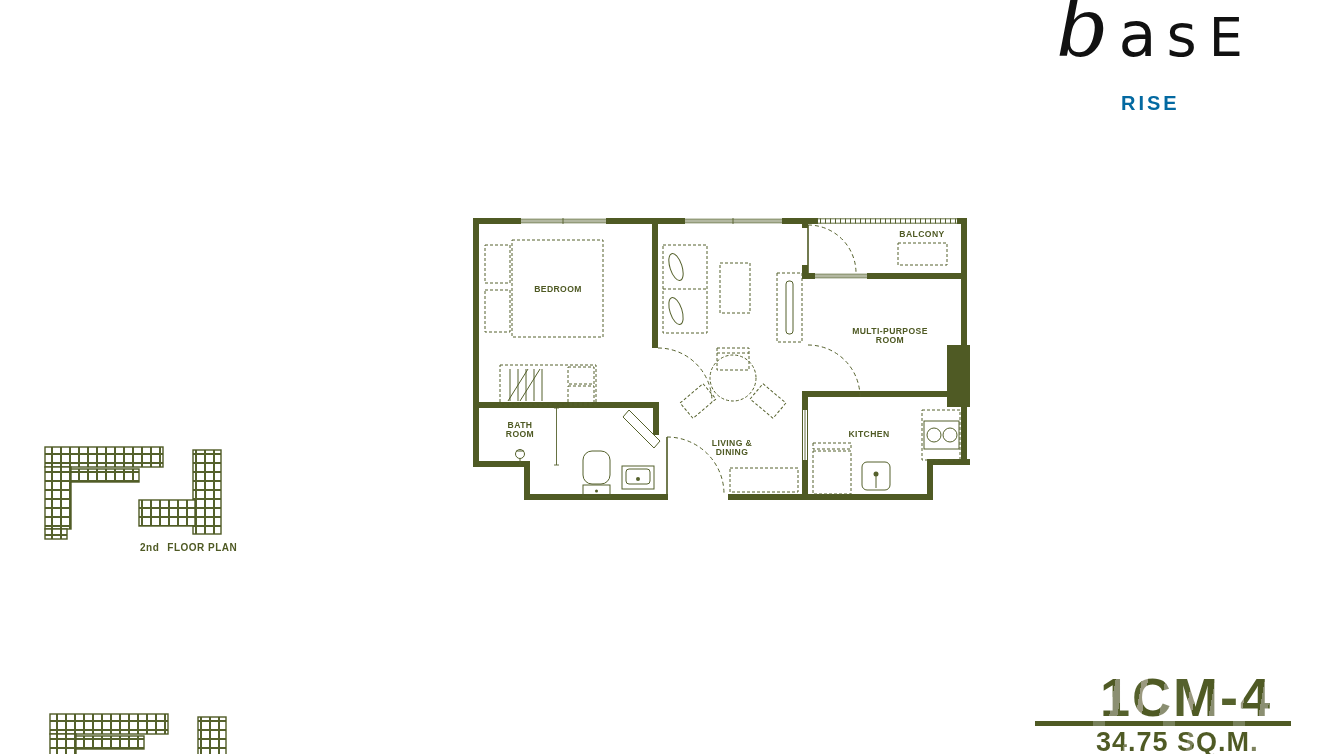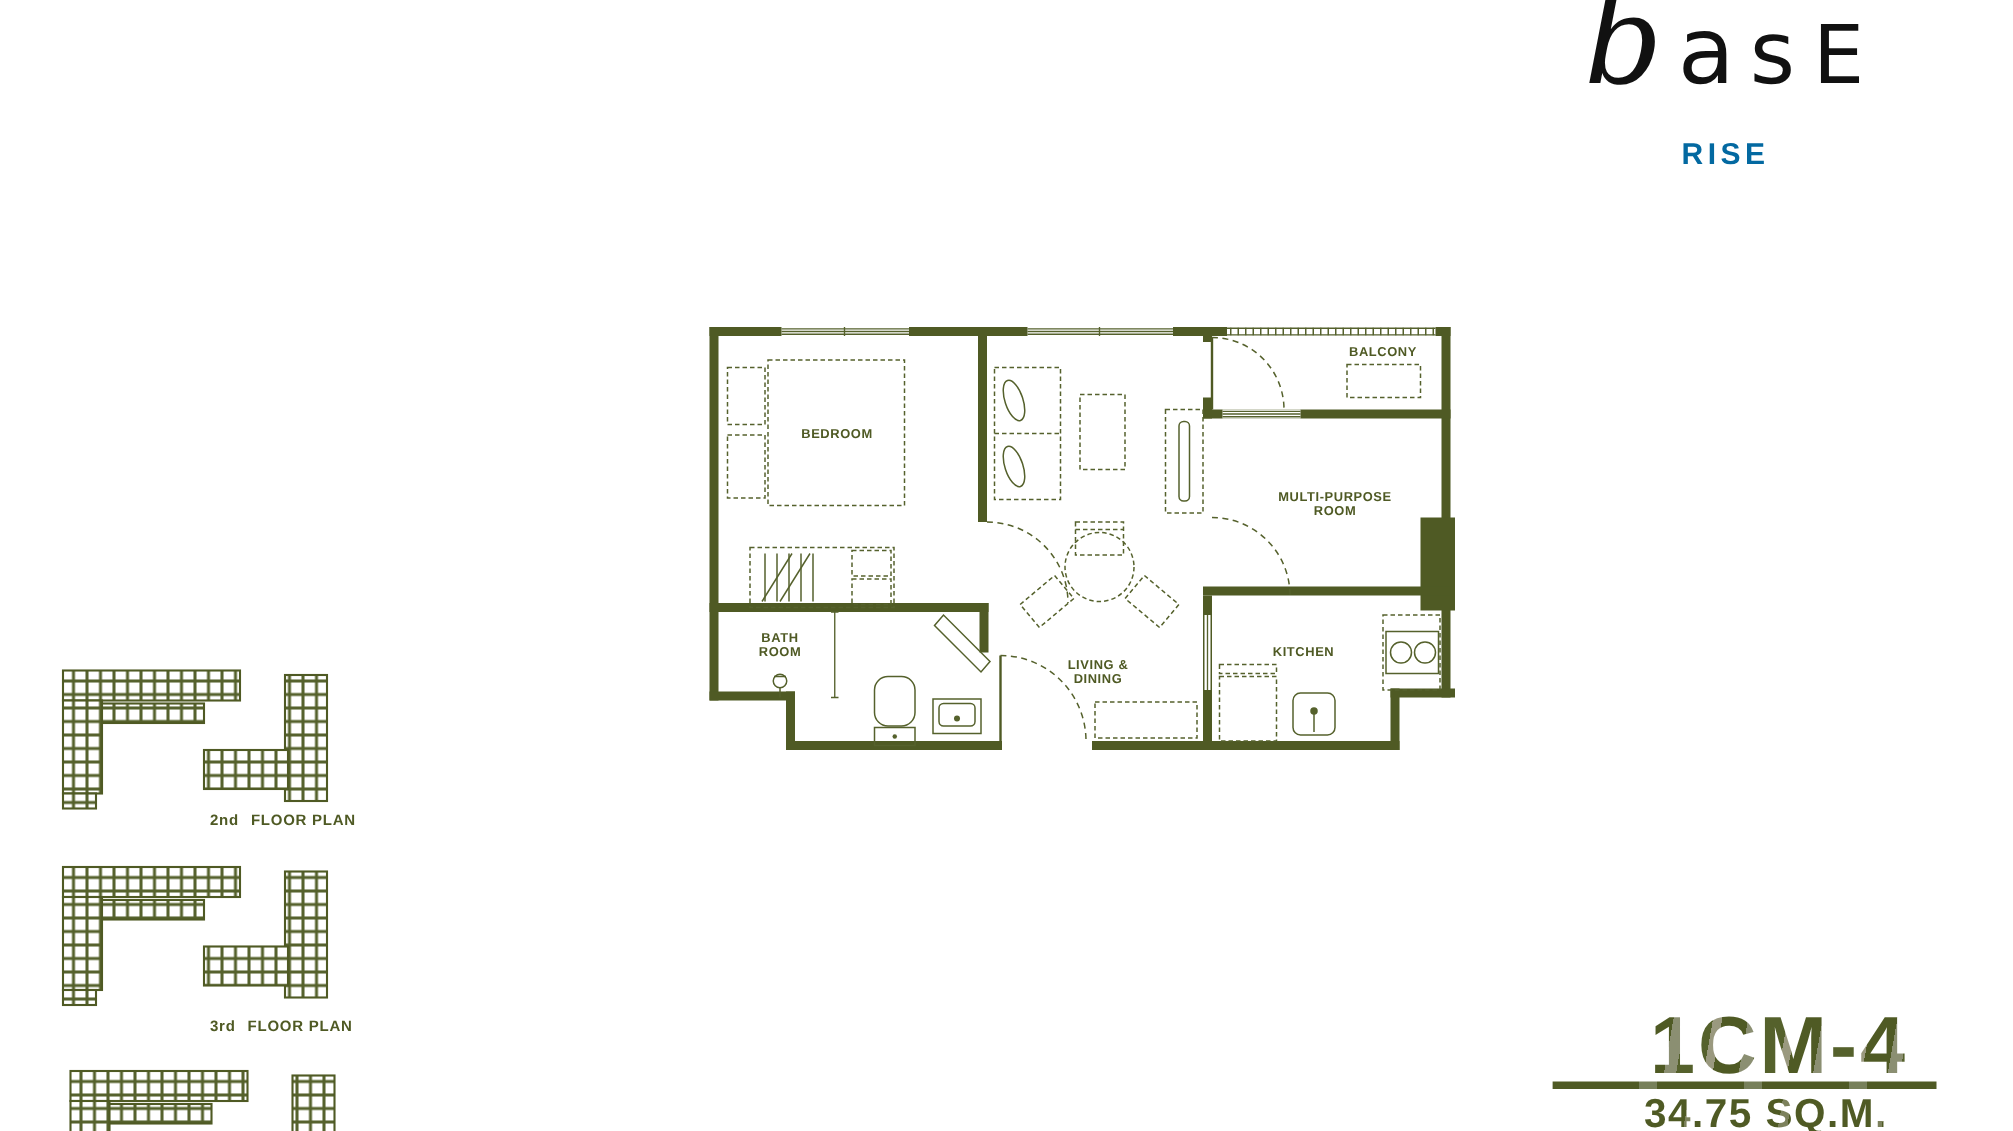--- a/index.html
+++ b/index.html
@@ -34,21 +34,21 @@
   }
   .unit-area {
     position:absolute; left:1096px; top:728px;
     font-size:27px; font-weight:bold; letter-spacing:1px; line-height:1.1;
     background-image: repeating-linear-gradient(100deg,
       #4f5a24 0px, #4f5a24 30px, #7c815c 30px, #7c815c 36px, #4f5a24 36px, #4f5a24 62px);
     -webkit-background-clip:text; background-clip:text; color:transparent;
   }
 
   
-  .keyplan { position:absolute; width:235px; }
+  .keyplan { position:absolute; width:235px;text-align:center; }
   .keyplan-label {
     position:absolute; left:100px; font-size:10px; font-weight:bold;
     color:#4f5a24; letter-spacing:0.5px; white-space:nowrap;
   }
   .keyplan-label .gap { display:inline-block; width:8px; }
 
   
   .floor-plan { position:absolute; left:470px; top:205px; width:500px; height:300px; }
   .plan-label { fill:#4f5a24; font-family:"Liberation Sans", sans-serif; font-weight:bold; font-size:8.6px; letter-spacing:0.4px; text-anchor:middle; }
   .furn { fill:none; stroke:#55612c; stroke-width:1; stroke-dasharray:3,2; }
@@ -242,41 +242,20 @@
         <rect x="2" y="84" width="22" height="10"></rect>
         <rect x="150" y="5" width="28" height="84"></rect>
         <rect x="96" y="55" width="56" height="26"></rect>
       </g>
     </svg>
     <div class="keyplan-label" style="top:97px;">
       <span>2nd</span><span class="gap"></span><span>FLOOR PLAN</span>
     </div>
   </div>
 
-  <div class="keyplan" style="left:40px; top:573px; height:122px;">
-    <svg width="230" height="102" viewBox="0 0 230 96" xmlns="http://www.w3.org/2000/svg">
-      <defs>
-        <pattern id="cells2" width="9" height="9" patternUnits="userSpaceOnUse">
-          <rect width="9" height="9" fill="#ffffff"></rect>
-          <rect x="0.5" y="0.5" width="8" height="8" fill="none" stroke="#55612c" stroke-width="1"></rect>
-        </pattern>
-      </defs>
-      <g stroke="#4f5a24" stroke-width="1.4" fill="url(#cells2)">
-        <rect x="2" y="2" width="118" height="20"></rect>
-        <rect x="24" y="24" width="72" height="13"></rect>
-        <rect x="2" y="22" width="26" height="62"></rect>
-        <rect x="2" y="84" width="22" height="10"></rect>
-        <rect x="150" y="5" width="28" height="84"></rect>
-        <rect x="96" y="55" width="56" height="26"></rect>
-      </g>
-    </svg>
-    <div class="keyplan-label" style="top:106px;">
-      <span>3rd</span><span class="gap"></span><span>FLOOR PLAN</span>
-    </div>
-  </div>
 
   <div class="keyplan" style="left:45px; top:712px; height:42px; overflow:hidden;">
     <svg width="230" height="96" viewBox="0 0 230 96" xmlns="http://www.w3.org/2000/svg">
       <defs>
         <pattern id="cells3" width="9" height="9" patternUnits="userSpaceOnUse">
           <rect width="9" height="9" fill="#ffffff"></rect>
           <rect x="0.5" y="0.5" width="8" height="8" fill="none" stroke="#55612c" stroke-width="1"></rect>
         </pattern>
       </defs>
       <g stroke="#4f5a24" stroke-width="1.4" fill="url(#cells3)">

